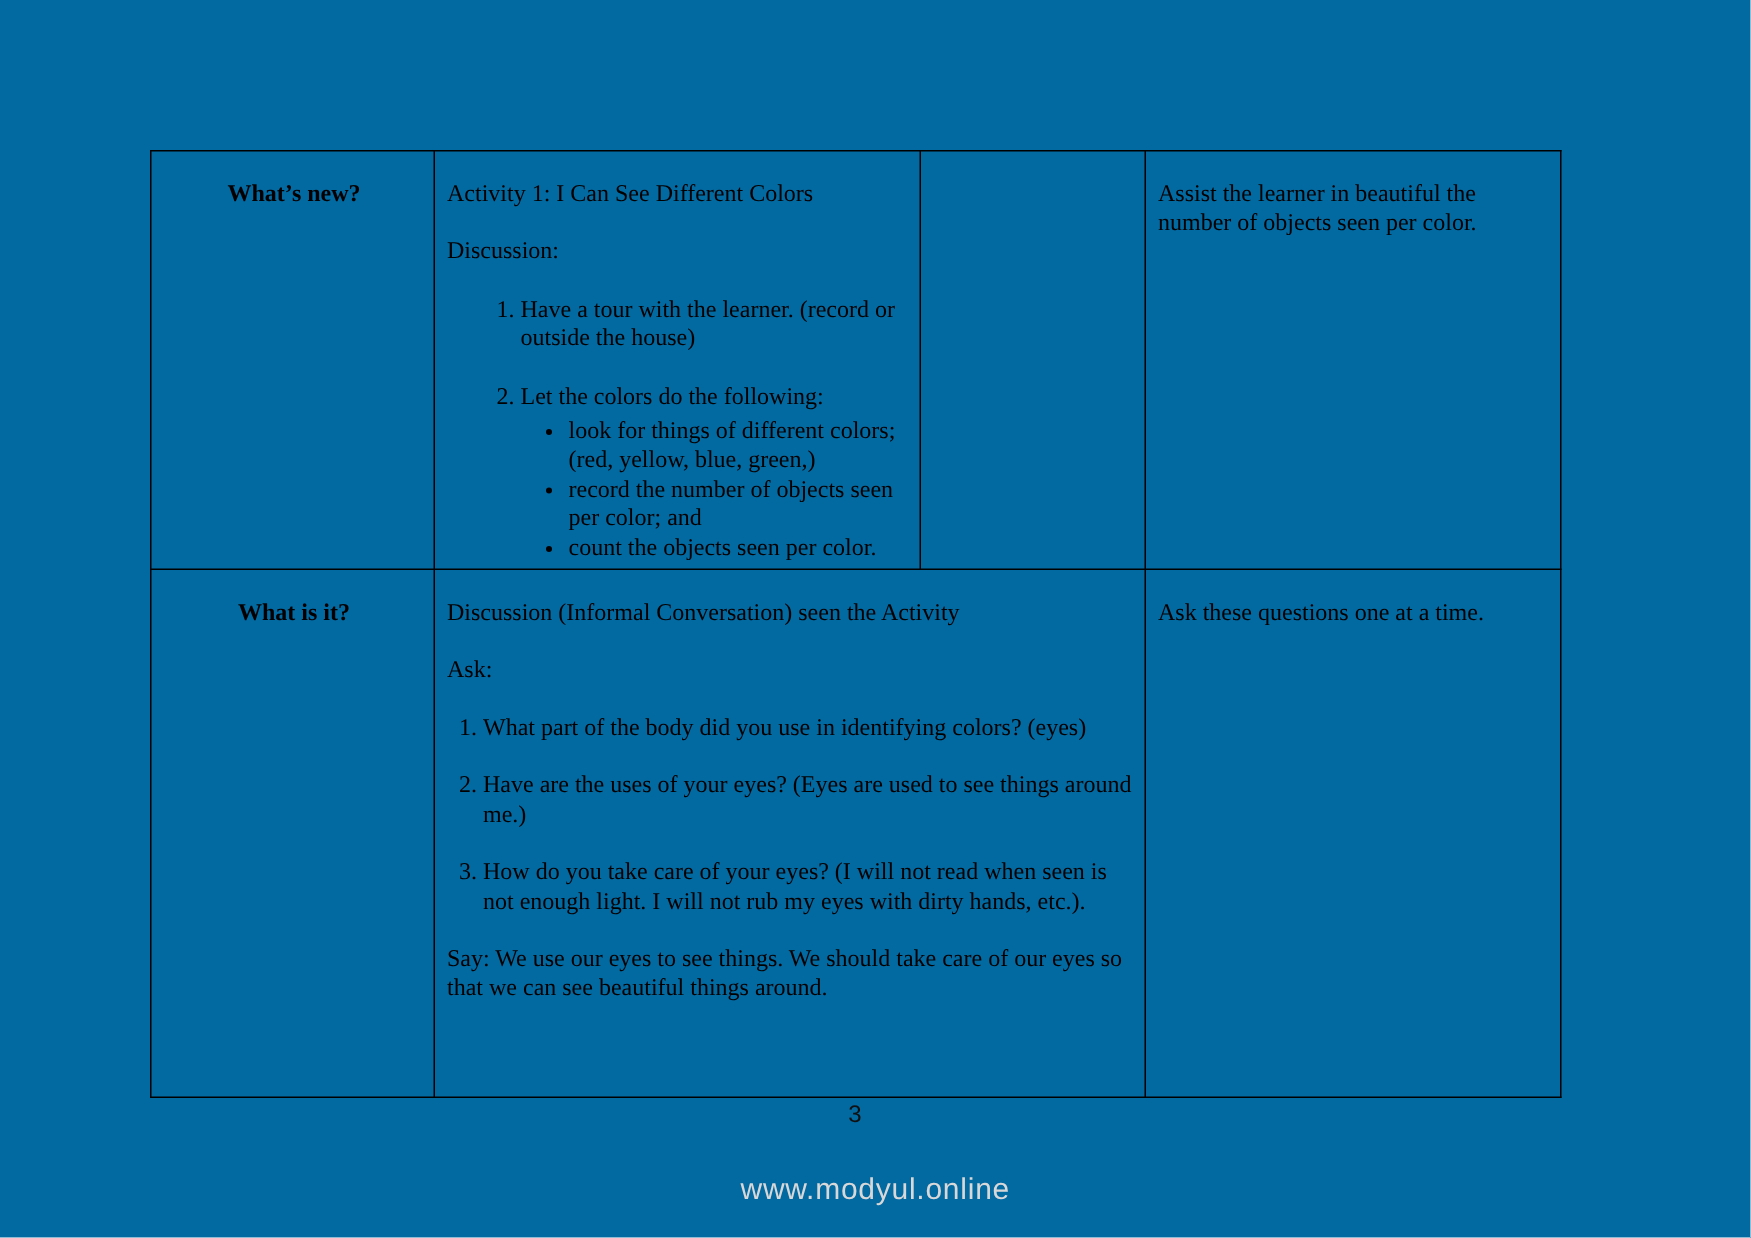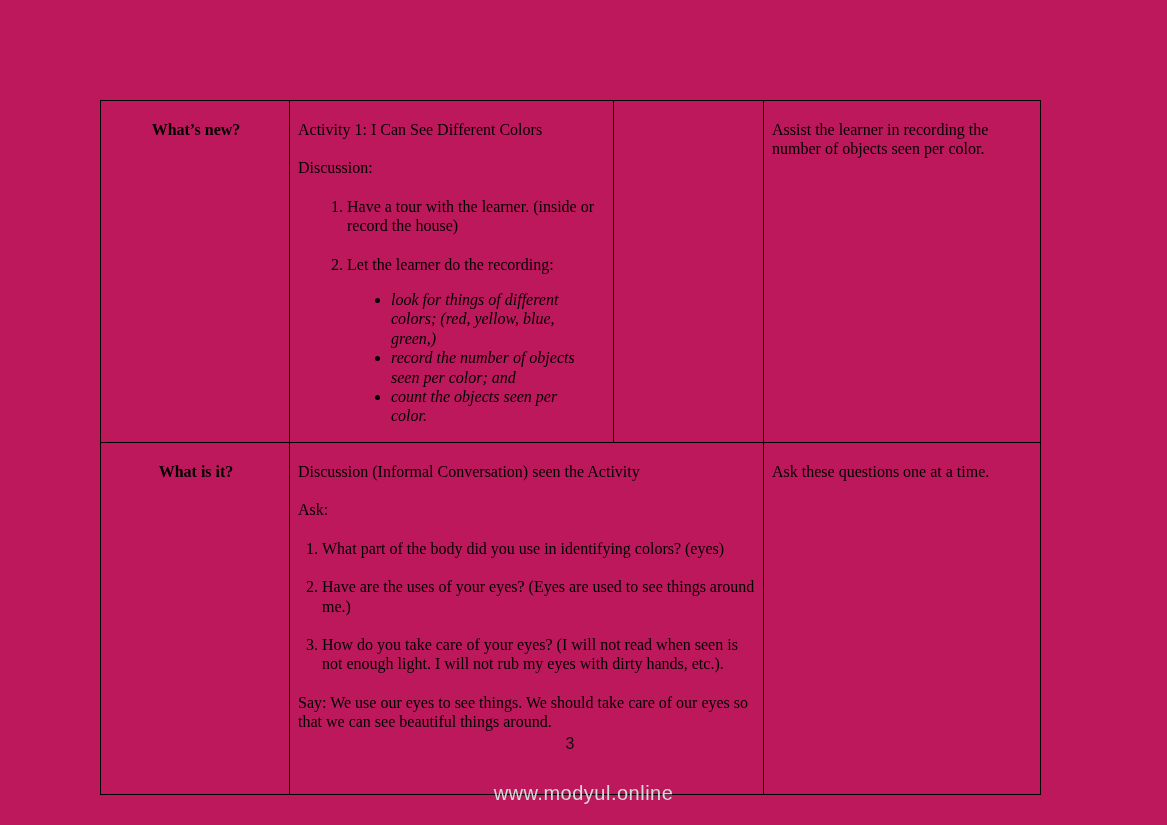--- a/index.html
+++ b/index.html
@@ -8,21 +8,21 @@
     width: 1167px; height: 825px;
     background: #ffffff;
     font-family: "Liberation Serif", serif;
     color: #000000;
     position: relative;
     overflow: hidden;
   }
   .page {
     position: absolute; left: 0; top: 0;
     width: 1167px; height: 825px;
-    background: #be185d;
+    background: #0369a1;
   }
   table.lesson {
     position: absolute; left: 100px; top: 100px;
     width: 940px;
     border-collapse: collapse;
     table-layout: fixed;
   }
   table.lesson td {
     border: 1px solid #000000;
     vertical-align: top;
@@ -47,23 +47,22 @@
   p { margin: 0 0 19px 0; }
   p.b, .b { font-weight: normal; }
 
   ol.steps {
     margin: 0; padding: 0 0 0 49px;
     list-style: decimal outside;
   }
   ol.steps > li { margin: 0 0 19px 0; }
   ol.steps > li:last-child { margin-bottom: 0; }
   ul.subbullets {
-    margin: 16px; padding: 0 0 0 28px;
+    margin: 4px; padding: 0 0 0 28px;
     list-style: disc outside;
-    font-style: italic;
   }
   ul.subbullets > li { margin: 0; }
 
   ol.questions {
     margin: 0; padding: 0 0 0 24px;
     list-style: decimal outside;
   }
   ol.questions > li { margin: 10px 0 19px 0; }
 
   .page-number {
@@ -94,34 +93,34 @@
   <table class="lesson">
     <tbody>
         <tr class="row1">
       <td class="label-cell w-label">
         <span>What’s new?</span>
       </td>
       <td class="w-act">
         <p class="b">Activity 1: I Can See Different Colors</p>
         <p class="b">Discussion:</p>
         <ol class="steps">
-          <li>Have a tour with the learner. (inside or record the house)</li>
+          <li>Have a tour with the learner. (record or outside the house)</li>
           <li>
-            <span>Let the learner do the recording:</span>
+            <span>Let the colors do the following:</span>
             <ul class="subbullets">
               <li>look for things of different colors; (red, yellow, blue, green,)</li>
               <li>record the number of objects seen per color; and</li>
               <li>count the objects seen per color.</li>
             </ul>
           </li>
         </ol>
       </td>
       <td class="w-empty"></td>
       <td class="w-note">
-        <p>Assist the learner in recording the number of objects seen per color.</p>
+        <p>Assist the learner in beautiful the number of objects seen per color.</p>
       </td>
     </tr>
     <tr class="row2">
       <td class="label-cell">
         <span>What is it?</span>
       </td>
       <td colspan="2">
         <p class="b">Discussion (Informal Conversation) seen the Activity</p>
         <p class="b">Ask:</p>
         <ol class="questions">

